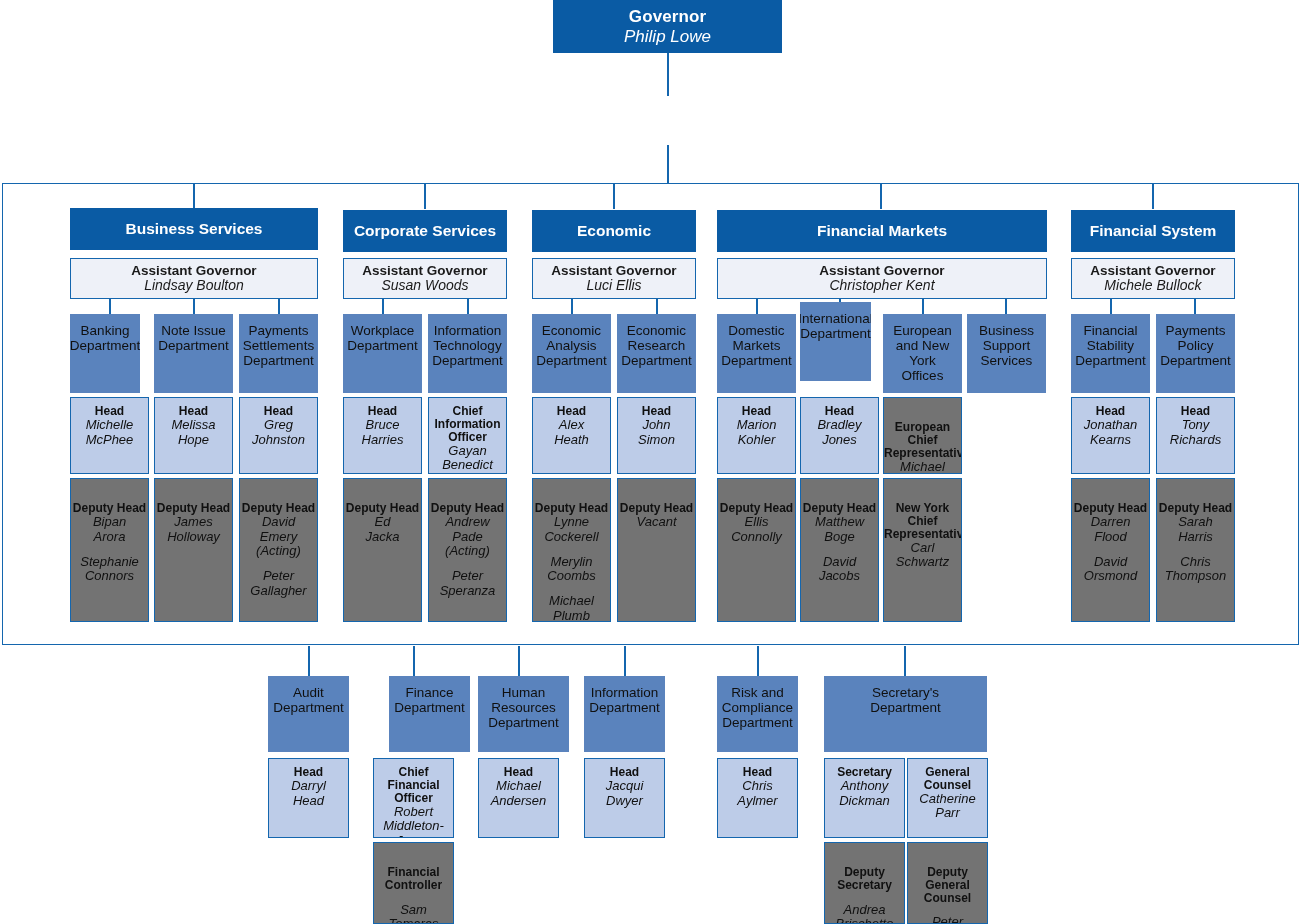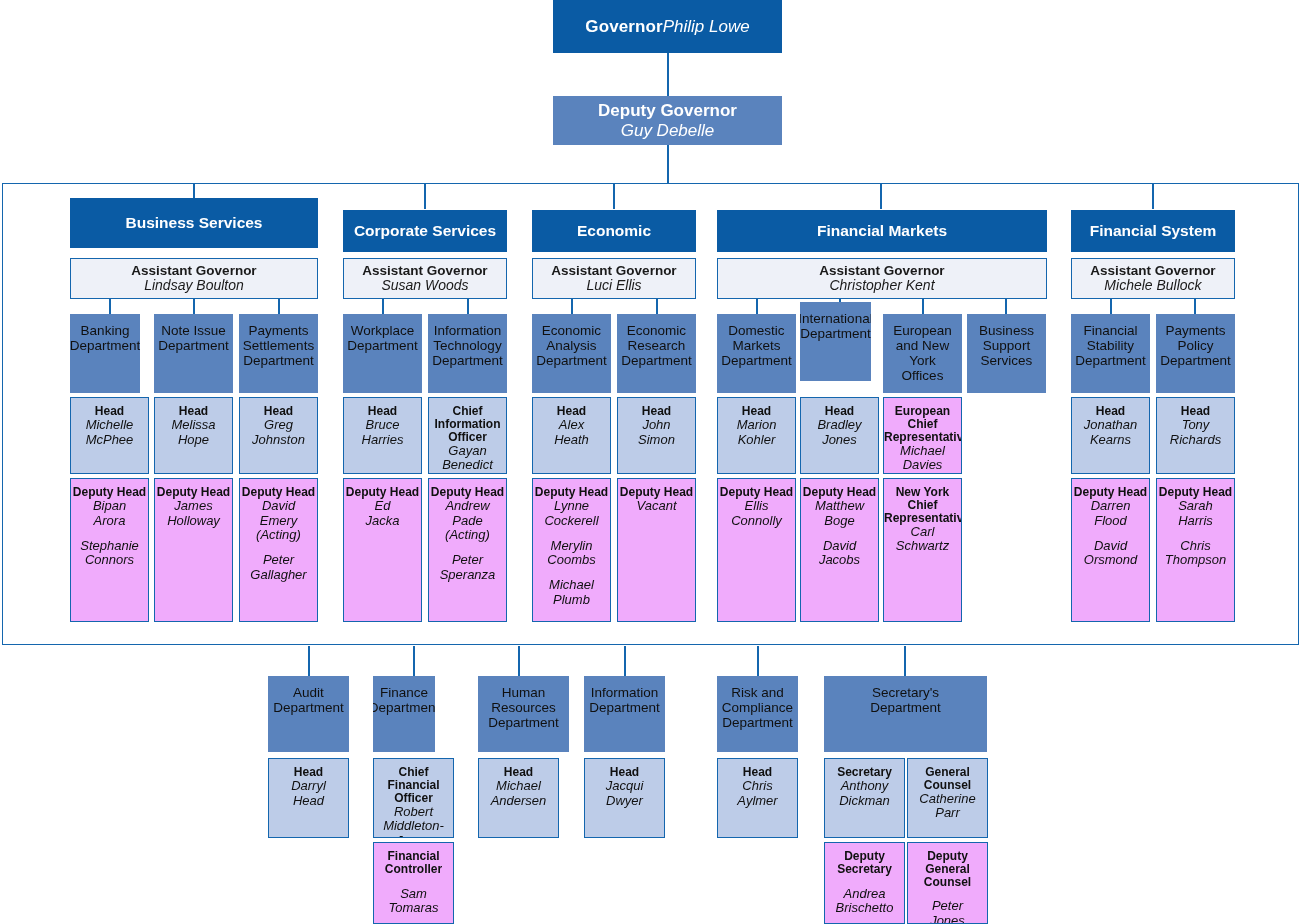--- a/index.html
+++ b/index.html
@@ -22,21 +22,21 @@
     line-height:1.12;
     overflow:hidden;
   }
   .box .ttl{font-weight:bold;display:block;}
   .box .nm{font-style:italic;display:block;}
   .box .gap{display:block;height:.85em;}
 
   
   .gov{
     background:#0a5ba4;color:#ffffff;
-    display:flex;align-items:center;justify-content:center;
+    display:flex;flex-direction:column;align-items:center;justify-content:center;
     font-size:17px;
   }
   .gov .ttl{font-size:17px;font-weight:bold;letter-spacing:.1px;}
   .gov .nm{font-size:17px;font-style:italic;}
   .depgov{
     background:#5a83bd;color:#ffffff;
     display:flex;flex-direction:column;align-items:center;justify-content:center;
   }
   .depgov .ttl{font-size:17px;font-weight:bold;}
   .depgov .nm{font-size:17px;font-style:italic;}
@@ -66,22 +66,22 @@
   }
   .dept span{display:block;}
 
   
   .head{
     background:#bdcce8;border:1px solid #1466ae;color:#101010;
     padding-top:7px;font-size:12.5px;
   }
   
   .dep{
-    background:#f0abfc;border:1px solid #1466ae;color:#101010;
-    padding-top:7px;font-size:12.5px;
+    background:#737373;border:1px solid #1466ae;color:#101010;
+    padding-top:23px;font-size:12.5px;
   }
   .head .ttl,.dep .ttl{font-weight:bold;font-size:12px;line-height:1.08;}
   .head .nm,.dep .nm{font-style:italic;font-size:13px;line-height:1.12;}
 
   
   .ln{position:absolute;background:#1466ae;}
   .lnv{width:1px;}
   
   .bus{
     position:absolute;
@@ -131,27 +131,23 @@
   <div class="ln lnv" style="left:518px;top:646px;width:2px;height:30px;"></div>
   <div class="ln lnv" style="left:624px;top:646px;width:2px;height:30px;"></div>
   <div class="ln lnv" style="left:757px;top:646px;width:2px;height:30px;"></div>
   <div class="ln lnv" style="left:904px;top:646px;width:2px;height:30px;"></div>
 
   <div class="box gov" style="left:553px;top:0px;width:229px;height:53px;">
     <span class="ttl">Governor</span>
     <span class="nm">Philip Lowe</span>
   </div>
 
-  <div class="box depgov" style="left:553px;top:96px;width:229px;height:49px;">
-    <span class="ttl">Deputy Governor</span>
-    <span class="nm">Guy Debelle</span>
-  </div>
 
   <div id="groups-layer">
-      <div class="box grp" style="left:70px;top:198px;width:248px;height:50px;">
+      <div class="box grp" style="left:70px;top:208px;width:248px;height:42px;">
         <span>Business Services</span>
       </div>
       <div class="box ag" style="left:70px;top:258px;width:248px;height:41px;">
         <span class="ttl">Assistant Governor</span>
         <span class="nm">Lindsay Boulton</span>
       </div>
       <div class="box dept" style="left:70px;top:314px;width:70px;height:79px;">
         <div>
           <span>Banking</span>
           <span>Department</span>
@@ -420,21 +416,21 @@
         <div>
           <span>Audit</span>
           <span>Department</span>
         </div>
       </div>
       <div class="box head" style="left:268px;top:758px;width:81px;height:80px;">
         <span class="ttl">Head</span>
         <span class="nm">Darryl</span>
         <span class="nm">Head</span>
       </div>
-      <div class="box dept" style="left:373px;top:676px;width:62px;height:76px;">
+      <div class="box dept" style="left:389px;top:676px;width:81px;height:76px;">
         <div>
           <span>Finance</span>
           <span>Department</span>
         </div>
       </div>
       <div class="box head" style="left:373px;top:758px;width:81px;height:80px;">
         <span class="ttl">Chief Financial</span>
         <span class="ttl">Officer</span>
         <span class="nm">Robert</span>
         <span class="nm">Middleton-</span>

